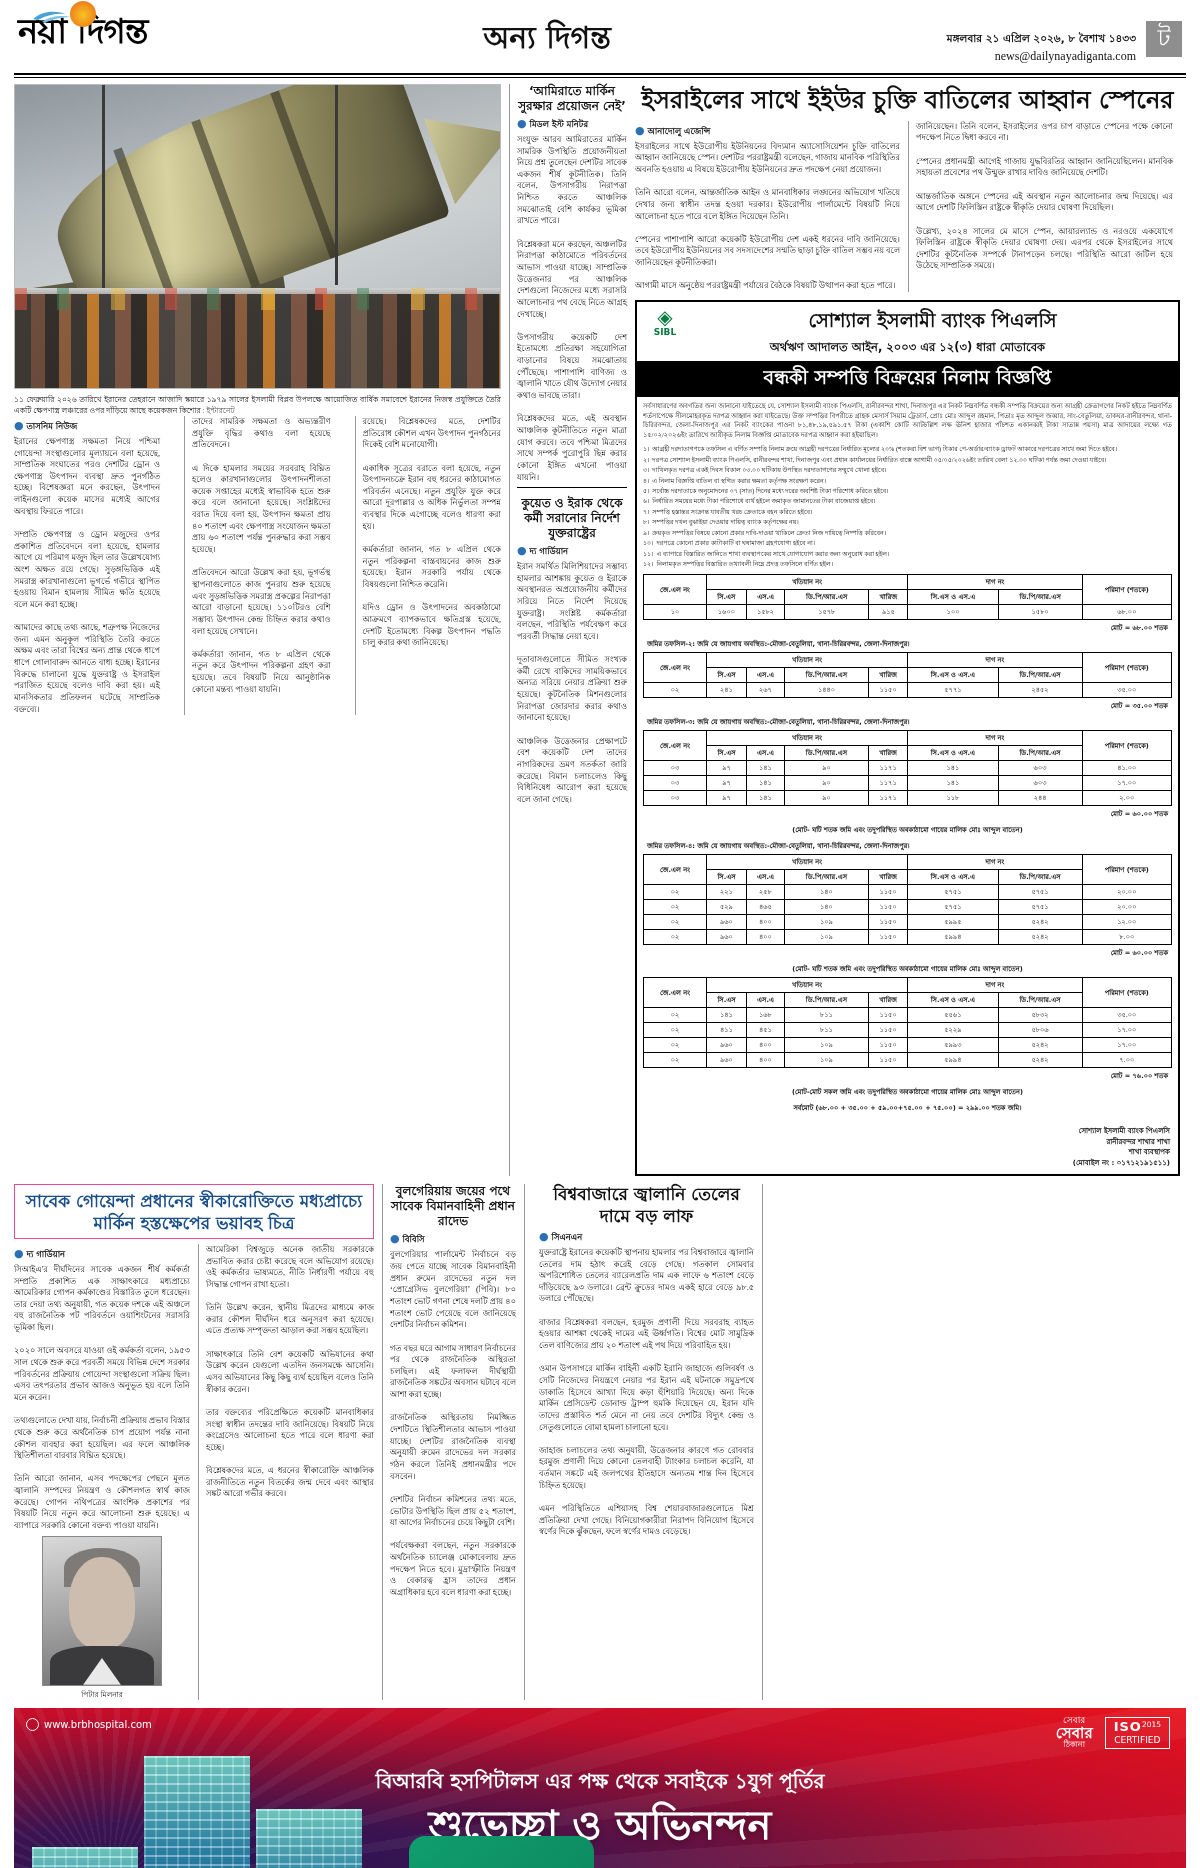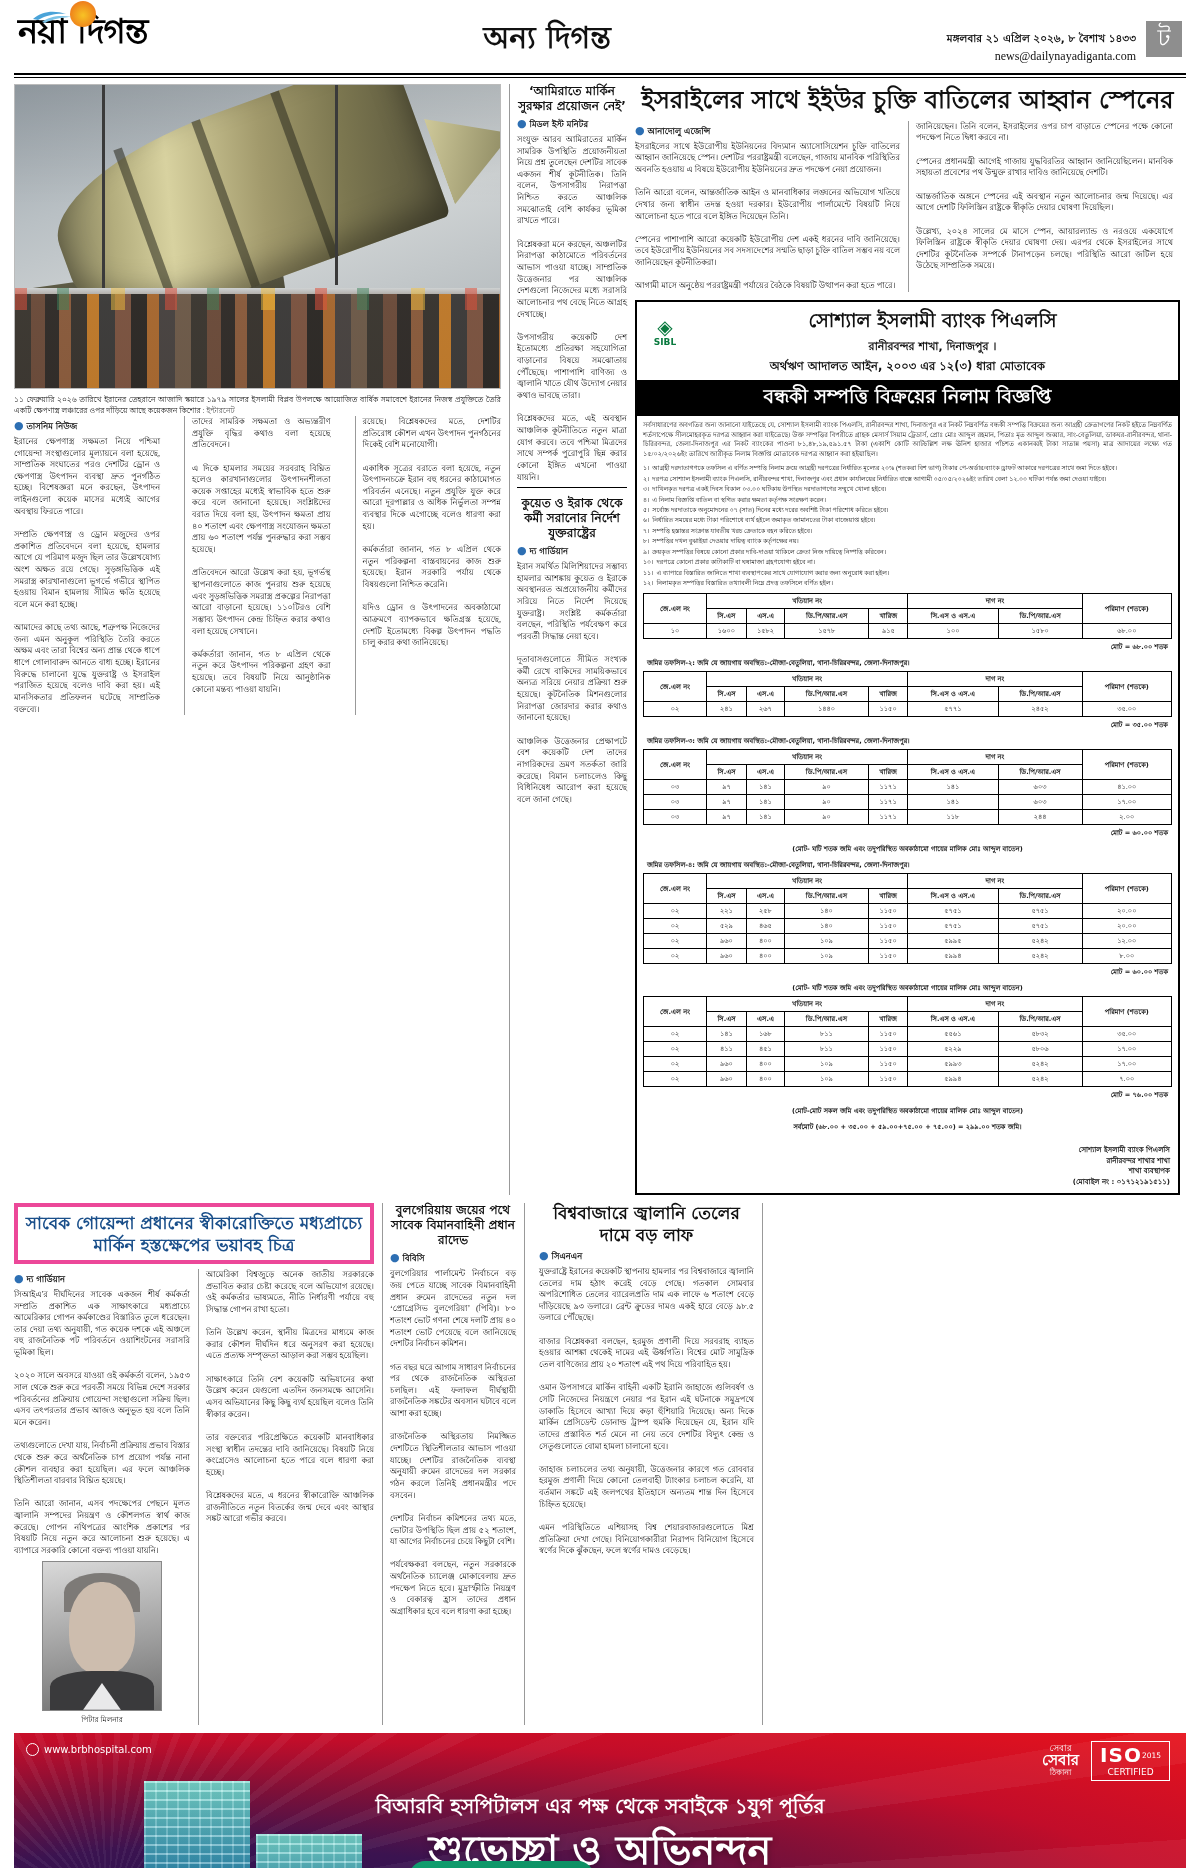--- a/index.html
+++ b/index.html
@@ -157,38 +157,38 @@
   .brb-url { position:absolute; left: 12px; top: 10px; color:#fff; font-size: 10px;
              font-family:"DejaVu Sans",sans-serif; display:flex; align-items:center; gap:5px; }
   .brb-globe { width:13px; height:13px; border-radius:50%; border:1.4px solid #fff; display:inline-block; }
   .brb-top-right { position:absolute; right: 16px; top: 8px; display:flex; align-items:center; gap:12px; }
   .seba { color:#fff; text-align:center; line-height:1.05; }
   .seba .s1 { font-size: 9px; font-family:"DejaVu Sans",sans-serif; }
   .seba .s2 { font-size: 15px; font-weight:700; font-family:"DejaVu Sans",sans-serif; }
   .seba .s3 { font-size: 8px; }
   .iso { border:1.6px solid #fff; color:#fff; padding: 2px 8px; text-align:center;
          font-family:"DejaVu Sans",sans-serif; font-size:9px; line-height:1.15; }
-  .iso b { font-size: 20px; letter-spacing:1px; }
+  .iso b { font-size: 13px; letter-spacing:1px; }
   .brb-l1 { position:absolute; left:0; right:0; top: 58px; text-align:center; color:#fff;
             font-size: 20px; font-weight:700; font-family:"DejaVu Sans",sans-serif; }
   .brb-l2 { position:absolute; left:0; right:0; top: 86px; text-align:center; color:#fff;
             font-size: 40px; font-weight:700; font-family:"DejaVu Sans",sans-serif;
             text-shadow: 0 2px 6px rgba(0,0,0,.35); }
   .brb-building { position:absolute; left: 18px; bottom: 42px; width: 330px; height: 240px;
                   display:flex; gap: 6px; align-items:flex-end; }
   .tower { flex:1; background: linear-gradient(180deg,#7fe3d8,#2f8fb8 40%, #1d4f86 100%);
            position:relative; overflow:hidden; }
   .tower:before { content:""; position:absolute; inset:0;
            background: repeating-linear-gradient(180deg, rgba(255,255,255,.35) 0 2px, rgba(0,0,0,.08) 2px 9px),
                        repeating-linear-gradient(90deg, rgba(255,255,255,.22) 0 2px, rgba(0,0,0,.06) 2px 11px); }
   .brb-12-badge { position:absolute; left: 395px; bottom: 62px; width: 185px; height: 140px;
                   background: linear-gradient(145deg,#109e6e,#0b7f58); border-radius: 16px;
                   display:flex; align-items:center; justify-content:center; }
 
-  .h-redbox { border: 4px solid #ec4899; padding: 6px 6px 4px; }
+  .h-redbox { border: 1px solid #ec4899; padding: 6px 6px 4px; }
   .h-blue { color:#1a4f8a; }
 </style>
 </head>
 <body>
 
 <div class="page">
 
   <div class="masthead">
     <div class="logo-wrap">
       <div class="logo-sun"></div>
@@ -306,21 +306,20 @@
       </div>
 
       <div class="bank-ad" style="margin-top:8px;">
         <div class="bank-head">
           <div class="sibl-logo">
             <div class="sibl-mark">◈</div>
             <div class="sibl-word">SIBL</div>
           </div>
           <div class="bank-name">
             <div class="t1">সোশ্যাল ইসলামী ব্যাংক পিএলসি</div>
-            <div class="t2">রানীরবন্দর শাখা, দিনাজপুর ।</div>
           </div>
         </div>
         <div class="bank-law">অর্থঋণ আদালত আইন, ২০০৩ এর ১২(৩) ধারা মোতাবেক</div>
         <div class="bank-banner">বন্ধকী সম্পত্তি বিক্রয়ের নিলাম বিজ্ঞপ্তি</div>
         <div class="bank-body">সর্বসাধারণের অবগতির জন্য জানানো যাইতেছে যে, সোশ্যাল ইসলামী ব্যাংক পিএলসি, রানীরবন্দর শাখা, দিনাজপুর এর নিকট নিম্নবর্ণিত বন্ধকী সম্পত্তি বিক্রয়ের জন্য আগ্রহী ক্রেতাগণের নিকট হইতে নিম্নবর্ণিত শর্তসাপেক্ষে সীলমোহরকৃত দরপত্র আহ্বান করা যাইতেছে। উক্ত সম্পত্তির বিপরীতে গ্রাহক মেসার্স সিয়াম ট্রেডার্স, প্রোঃ মোঃ আব্দুল রহমান, পিতাঃ মৃত আব্দুল জব্বার, সাং-বেতুলিয়া, ডাকঘর-রানীরবন্দর, থানা-চিরিরবন্দর, জেলা-দিনাজপুর এর নিকট ব্যাংকের পাওনা ৮১,৪৮,১৯,৫৯১.৫৭ টাকা (একাশি কোটি আটচল্লিশ লক্ষ ঊনিশ হাজার পাঁচশত একানব্বই টাকা সাতান্ন পয়সা) মাত্র আদায়ের লক্ষ্যে গত ১৫/০২/২০২৬ইং তারিখে জারীকৃত নিলাম বিজ্ঞপ্তি মোতাবেক দরপত্র আহ্বান করা হইয়াছিল।</div>
         <ol class="bank-list">
           <li>
               <span class="n">১।</span>
               <span>আগ্রহী দরদাতাগণকে তফসিল এ বর্ণিত সম্পত্তি নিলাম ক্রয়ে আগ্রহী দরপত্রের নির্ধারিত মূল্যের ২০% (শতকরা বিশ ভাগ) টাকার পে-অর্ডার/ব্যাংক ড্রাফট আকারে দরপত্রের সাথে জমা দিতে হইবে।</span>
             </li>

